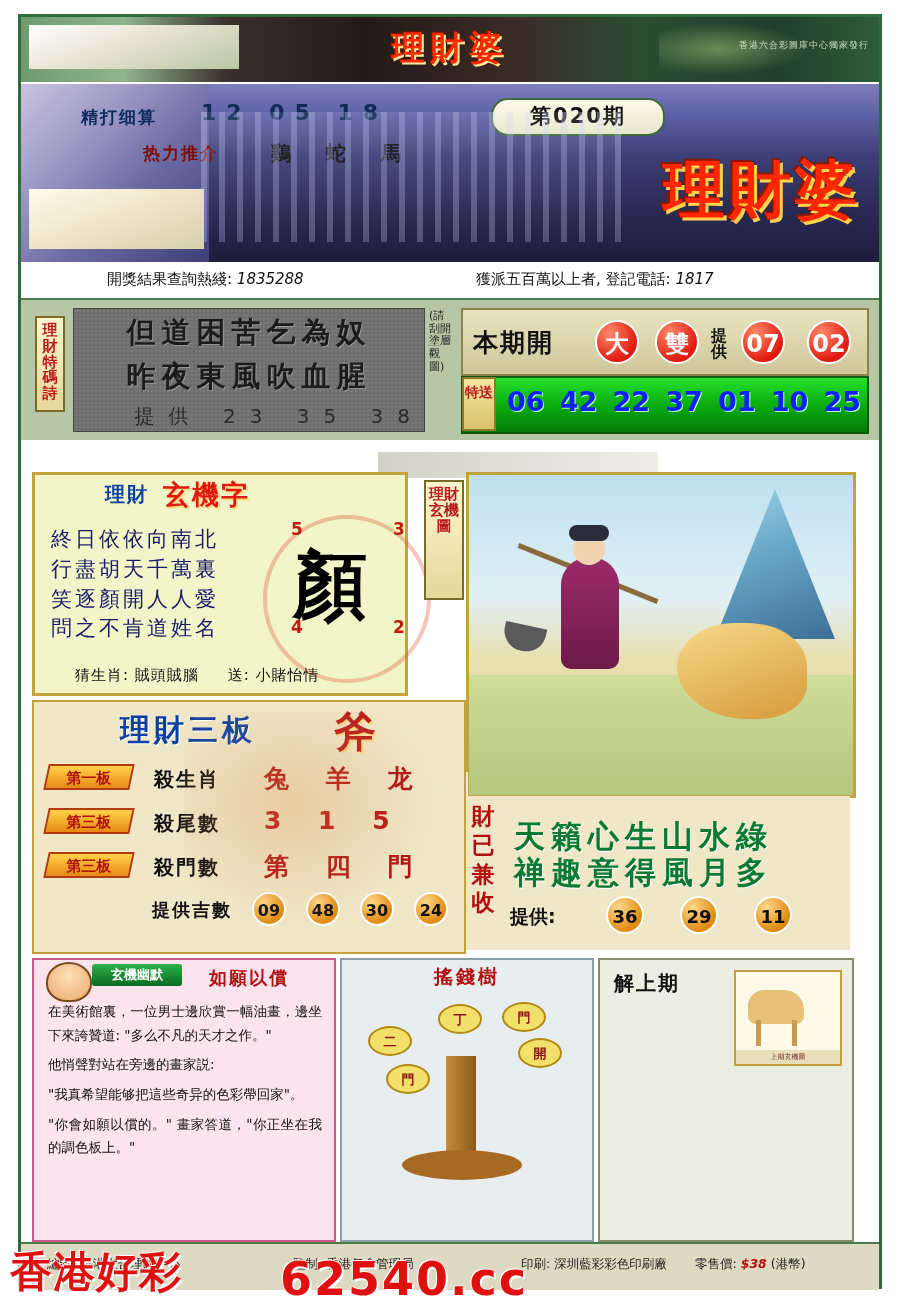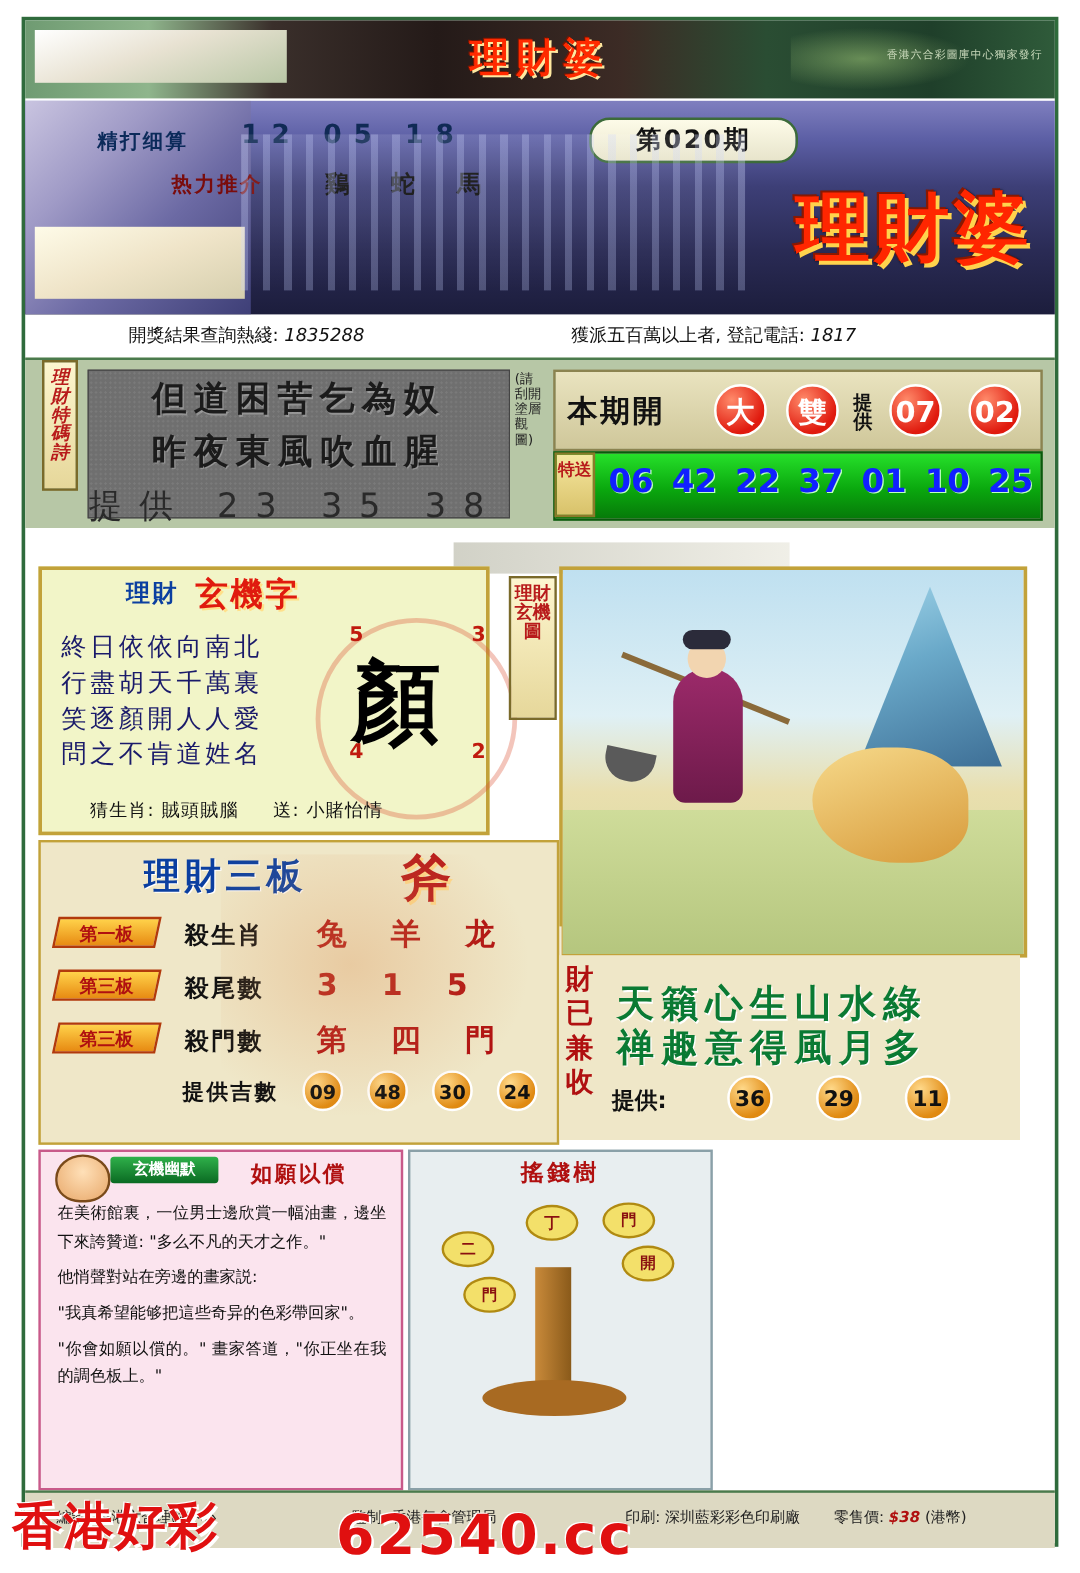--- a/index.html
+++ b/index.html
@@ -53,27 +53,27 @@
   
   .hotline{position:absolute;left:21px;top:266px;width:858px;height:28px;font-size:15px;color:#111;}
   .hotline .l{position:absolute;left:86px;top:4px;}
   .hotline .r{position:absolute;left:455px;top:4px;}
   .hotline i{font-style:italic;}
 
   
   .poemwrap{position:absolute;left:21px;top:298px;width:858px;height:140px;background:#b7c7a6;border-top:2px solid #4a7a4c;}
   .sidelabel{position:absolute;width:30px;text-align:center;font-size:15px;font-weight:bold;color:#b81b1b;
     background:linear-gradient(180deg,#fdf6cf,#e6d79a);border:2px solid #7a6a2a;line-height:1.05;padding:5px 2px;box-sizing:border-box;}
-  .poem-label{left:14px;top:0;height:109px;font-style:italic;}
+  .poem-label{left:14px;top:16px;height:96px;}
   .poem{position:absolute;left:52px;top:8px;width:350px;height:122px;background:#6f6f6f;
     background-image:radial-gradient(rgba(255,255,255,.08) 1px,transparent 1px);background-size:4px 4px;
     border:1px solid #444;}
   .poem .ln{color:#1b1b1b;font-size:29px;font-weight:bold;letter-spacing:6px;text-align:center;
     font-family:"DejaVu Serif","Liberation Serif",serif;margin-top:4px;text-shadow:1px 1px 0 rgba(255,255,255,.25);}
-  .poem .sup{font-size:28px;color:#2a2a2a;text-align:left;letter-spacing:14px;margin-top:6px;}
+  .poem .sup{font-size:20px;color:#2a2a2a;text-align:right;letter-spacing:14px;margin-top:6px;}
   .sidenote{position:absolute;left:408px;top:10px;width:26px;font-size:11px;color:#222;line-height:1.15;}
   .openbox{position:absolute;left:440px;top:8px;width:404px;height:64px;background:linear-gradient(180deg,#e9e3bf,#cfc79a);
     border:2px solid #8b8350;}
   .openbox .t{position:absolute;left:10px;top:16px;font-size:25px;font-weight:bold;color:#111;letter-spacing:2px;}
   .ball{border-radius:50%;display:inline-block;text-align:center;font-weight:bold;color:#fff;}
   .ob-big{position:absolute;top:10px;width:44px;height:44px;line-height:44px;font-size:24px;}
   .ob-red{background:radial-gradient(circle at 32% 28%,#ff8a6a,#e01a0e 70%);border:2px solid #fff;box-sizing:border-box;}
   .ob-txt{position:absolute;font-size:16px;font-weight:bold;color:#111;line-height:1.0;}
   .special{position:absolute;left:440px;top:76px;width:404px;height:54px;
     background:linear-gradient(180deg,#26e02a,#0aa80e 55%,#067a09);border:2px solid #0a5a0c;}
@@ -348,20 +348,29 @@
     <div class="tree-title">搖錢樹</div>
     <div class="trunk"></div>
     <div class="root"></div>
     <div class="leaf" style="left:26px;top:66px">二</div>
     <div class="leaf" style="left:160px;top:42px">門</div>
     <div class="leaf" style="left:96px;top:44px">丁</div>
     <div class="leaf" style="left:176px;top:78px">開</div>
     <div class="leaf" style="left:44px;top:104px">門</div>
   </div>
 
+  <div class="last">
+    <div class="last-title">解上期</div>
+    <div class="last-thumb">
+      <div class="lt-horse"></div>
+      <div class="lt-leg" style="left:20px"></div>
+      <div class="lt-leg" style="left:56px"></div>
+      <div class="lt-cap">上期玄機圖</div>
+    </div>
+  </div>
 
   <div class="footer">
     <div class="f1">編制: 香港六合理財中心</div>
     <div class="f2">監制: 香港每會管理局</div>
     <div class="f3">印刷: 深圳藍彩彩色印刷廠</div>
     <div class="f4">
       <span>零售價:</span>
       <i>$38</i>
       <span>(港幣)</span>
     </div>

